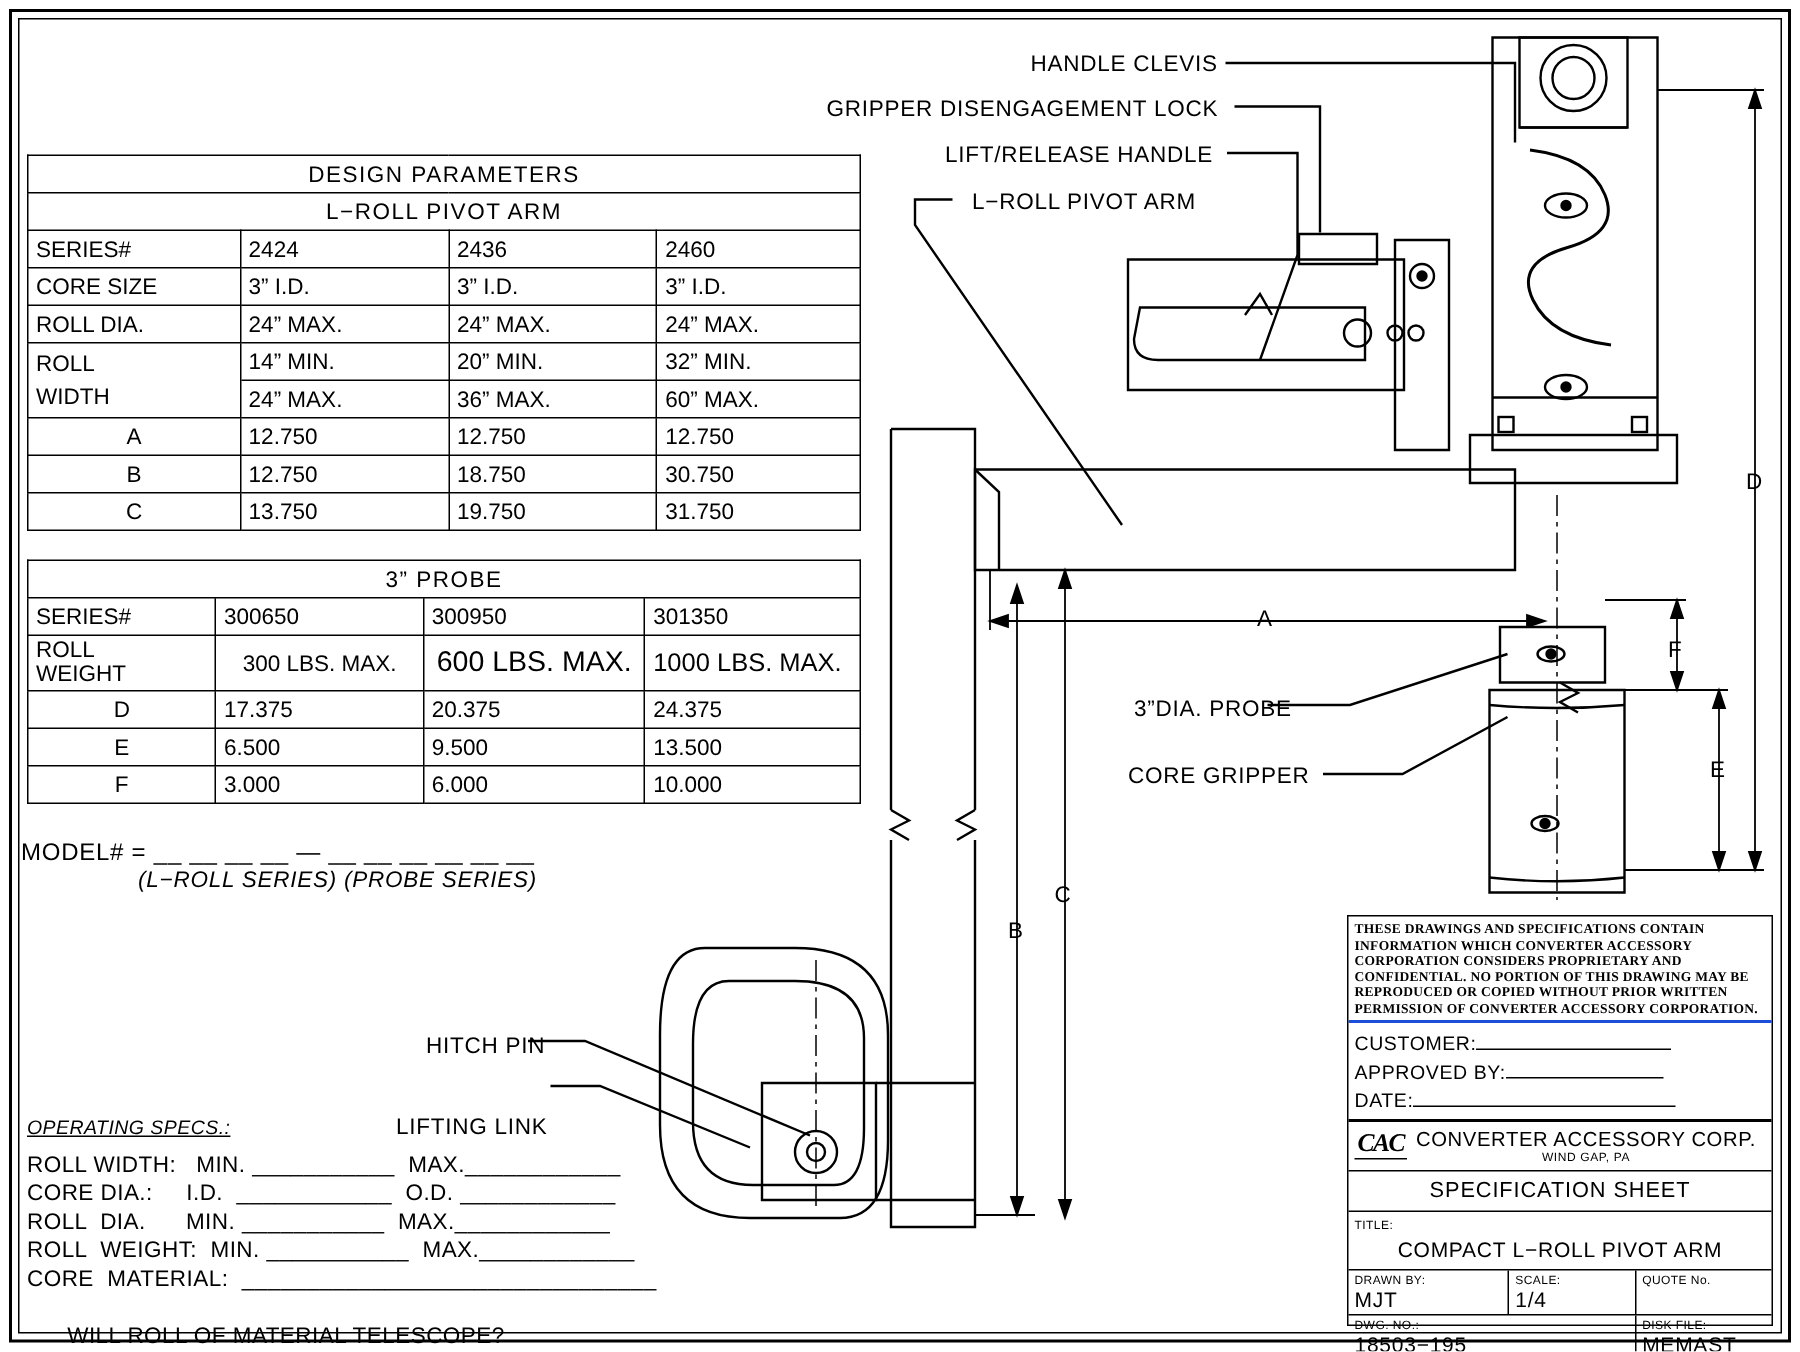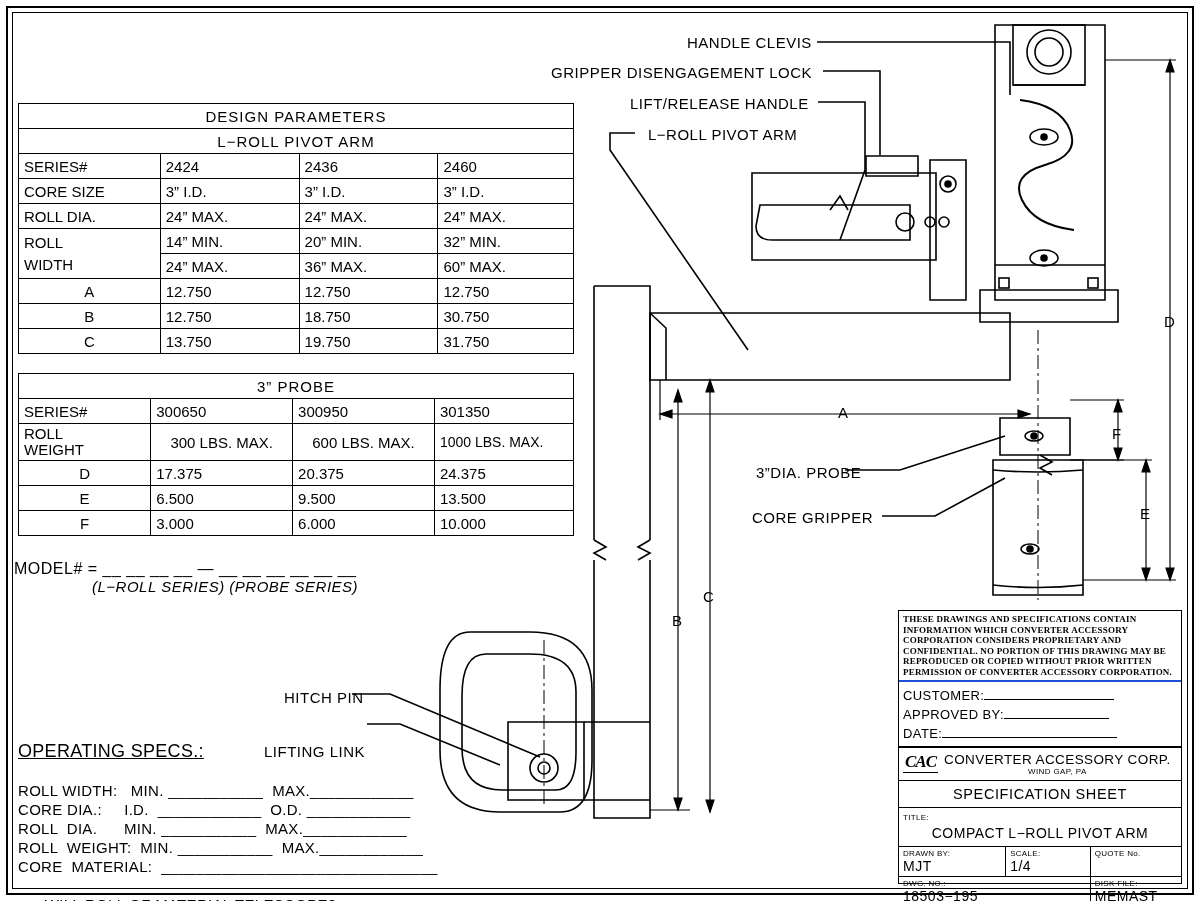--- a/index.html
+++ b/index.html
@@ -18,21 +18,21 @@
   #tbl-probe{left:18px;top:373px;width:556px;}
   #tbl-probe td{height:20px;}
 
   .lbl{position:absolute;font-size:15px;letter-spacing:0.5px;white-space:nowrap;}
   .dim{position:absolute;font-size:15px;}
 
   #modelblock{position:absolute;left:14px;top:560px;font-size:16px;letter-spacing:0.5px;}
   #modelblock .sub{margin-left:78px;font-size:15px;font-style:italic;}
 
   #opspecs{position:absolute;left:18px;top:742px;font-size:15px;line-height:19px;letter-spacing:0.3px;}
-  #opspecs .title{text-decoration:underline;font-size:18px;margin-bottom:20px;}
+  #opspecs .title{text-decoration:underline;font-size:13px;margin-bottom:6px;font-style:italic;}
   #opspecs .row{white-space:pre;}
 
   
   #titleblock{position:absolute;left:898px;top:610px;width:284px;height:274px;border:1px solid #000;box-sizing:border-box;font-size:11px;}
   #prop{padding:3px 4px;border-bottom:2px solid #1d4ed8;font-family:"Liberation Serif",serif;font-weight:bold;font-size:9px;line-height:10.5px;letter-spacing:0.2px;}
   #custblock{padding:4px 4px 3px 4px;border-bottom:2px solid #000;font-size:13px;line-height:19px;letter-spacing:0.4px;}
   #custblock .u{border-bottom:1px solid #000;display:inline-block;min-width:130px;}
   #cacrow{display:flex;align-items:flex-start;gap:6px;padding:4px 4px;border-bottom:1px solid #000;}
   #cacrow .logo{font-family:"Liberation Serif",serif;font-weight:bold;font-style:italic;font-size:17px;letter-spacing:-1px;border-bottom:1px solid #000;padding:0 2px;}
   #cacrow .cname{font-size:13.5px;letter-spacing:0.4px;}
@@ -126,22 +126,22 @@
       <td style="width:140px">300650</td>
       <td style="width:140px">300950</td>
       <td style="width:136px">301350</td>
     </tr>
     <tr>
       <td style="line-height:16px">
         <span>ROLL</span><br>
         <span>WEIGHT</span>
       </td>
       <td class="ctr" style="font-size:15px">300 LBS. MAX.</td>
-      <td class="ctr" style="font-size:15px">600 LBS. MAX.</td>
-      <td style="font-size:14px;line-height:16px">1000 LBS. MAX.</td>
+      <td class="ctr" style="font-size:19px">600 LBS. MAX.</td>
+      <td style="font-size:17px;line-height:16px">1000 LBS. MAX.</td>
     </tr>
     <tr>
       <td class="ctr">D</td>
       <td>17.375</td>
       <td>20.375</td>
       <td>24.375</td>
     </tr>
     <tr>
       <td class="ctr">E</td>
       <td>6.500</td>

